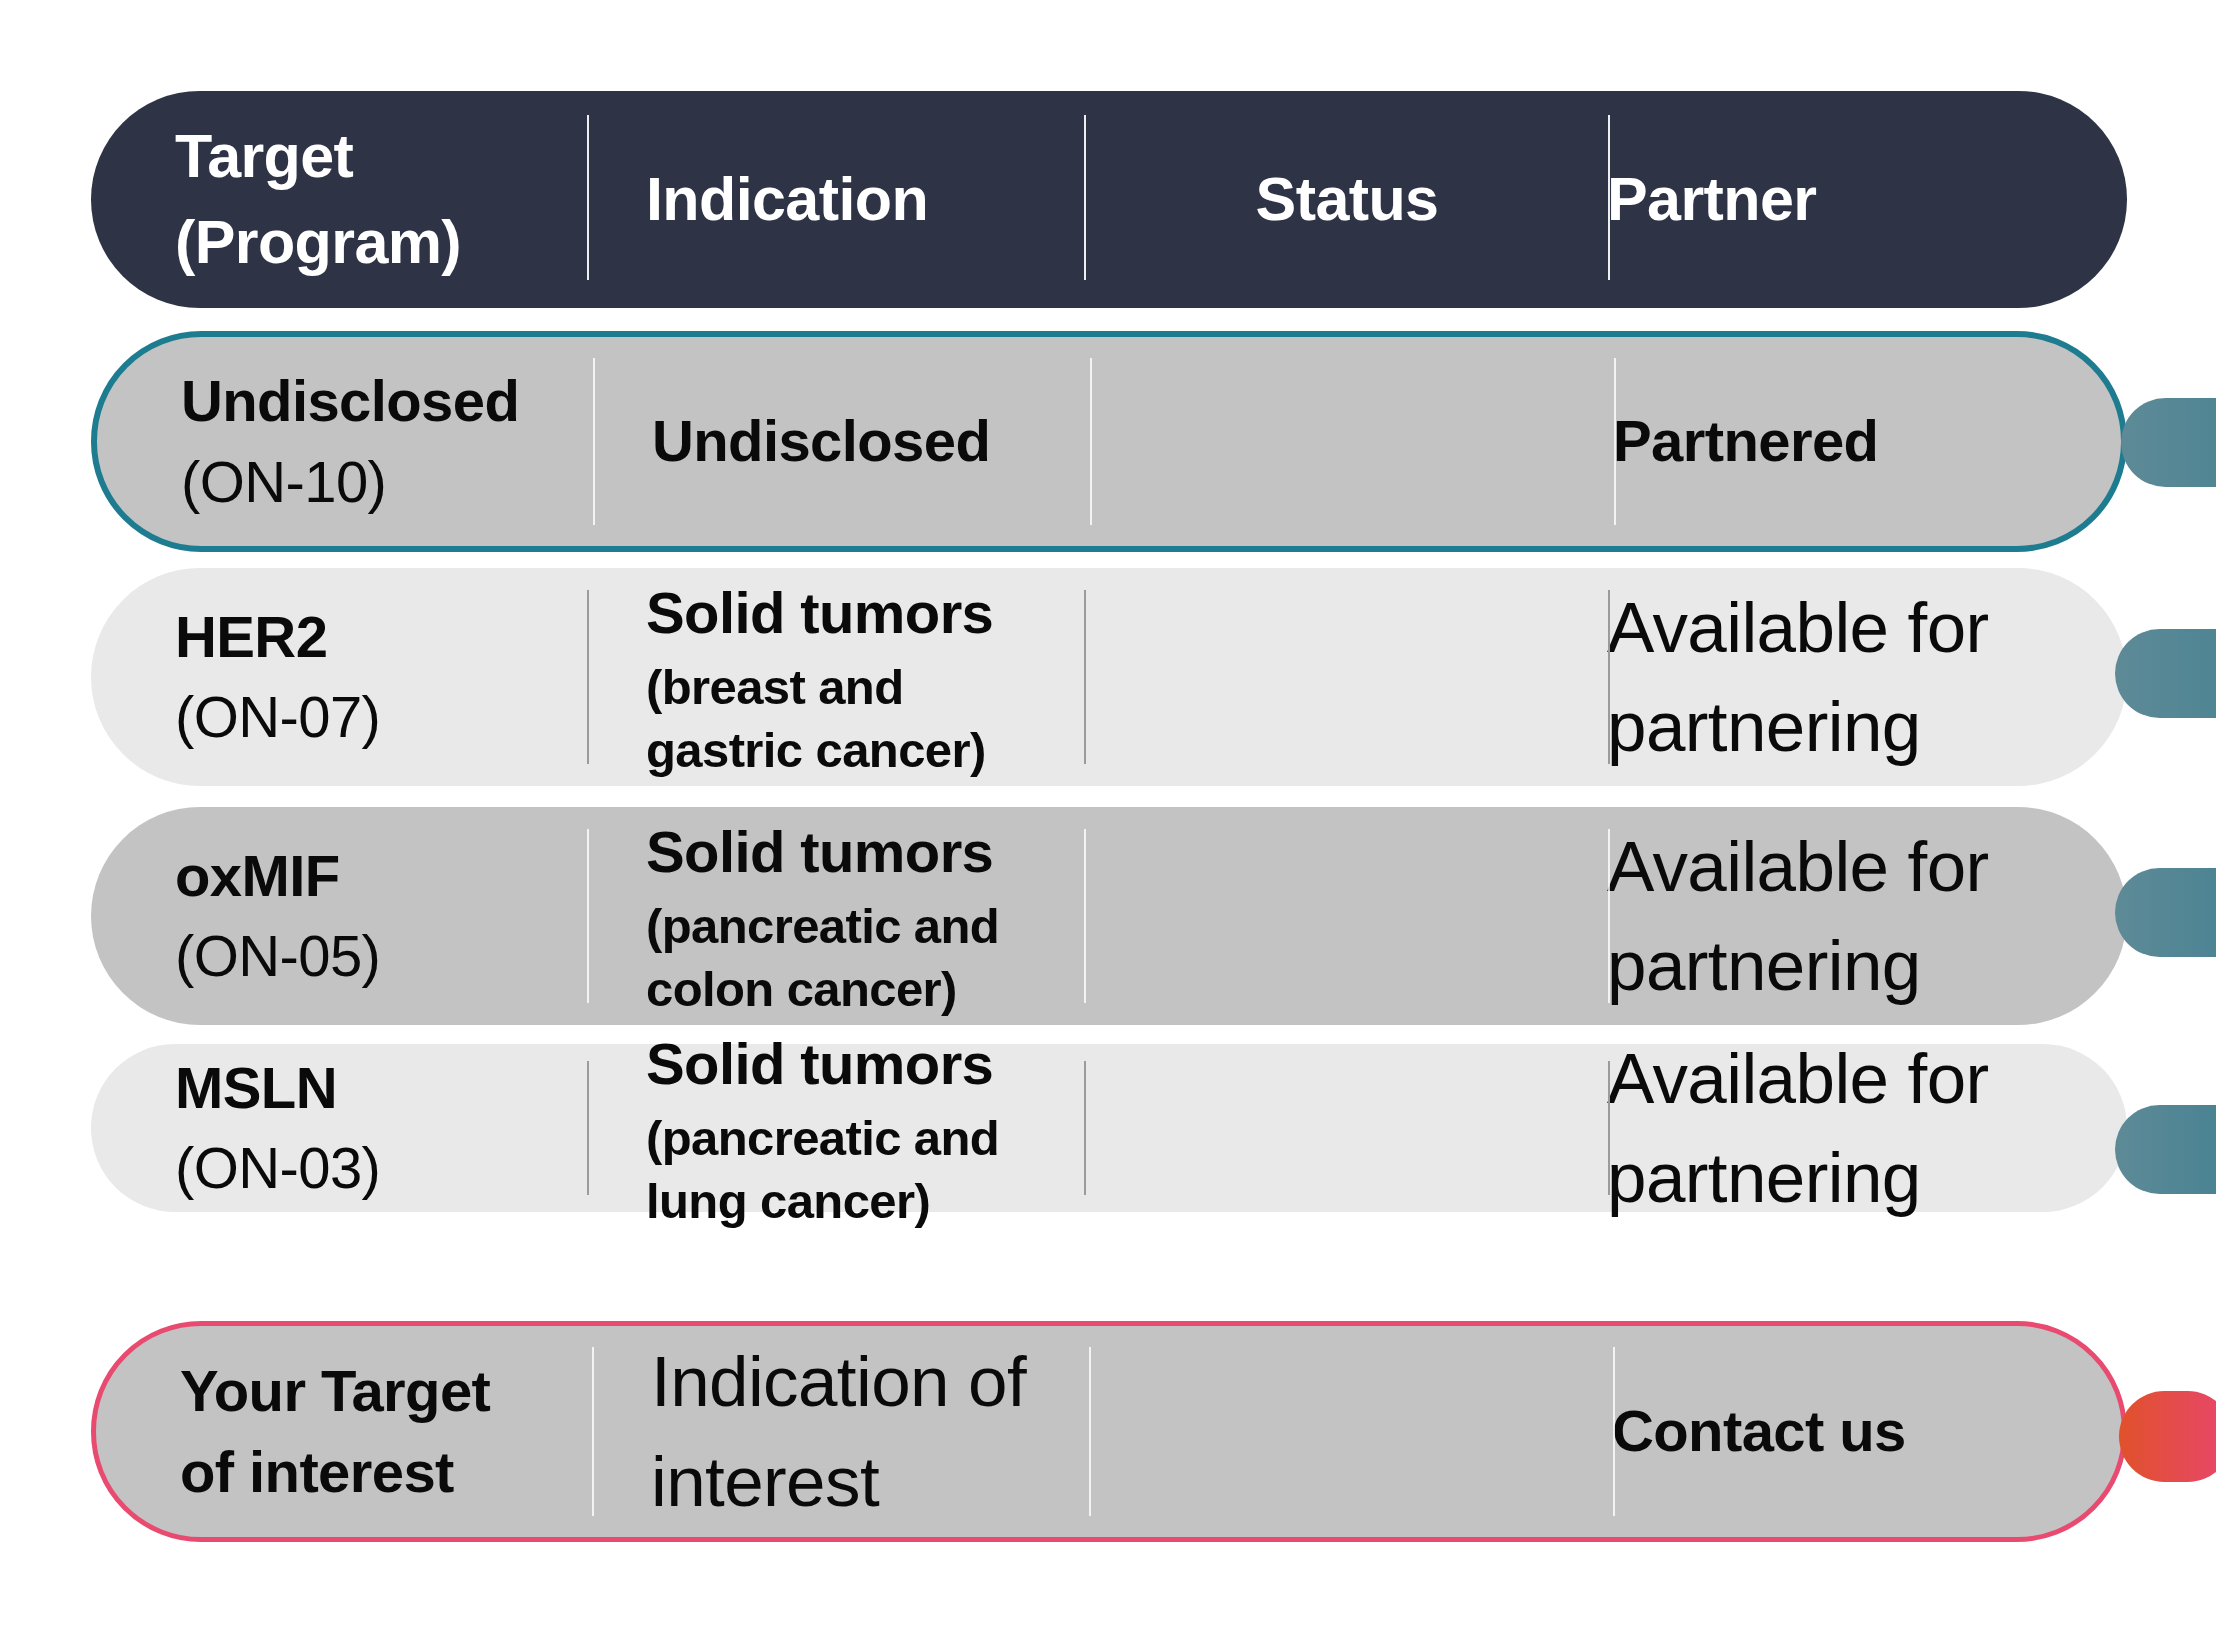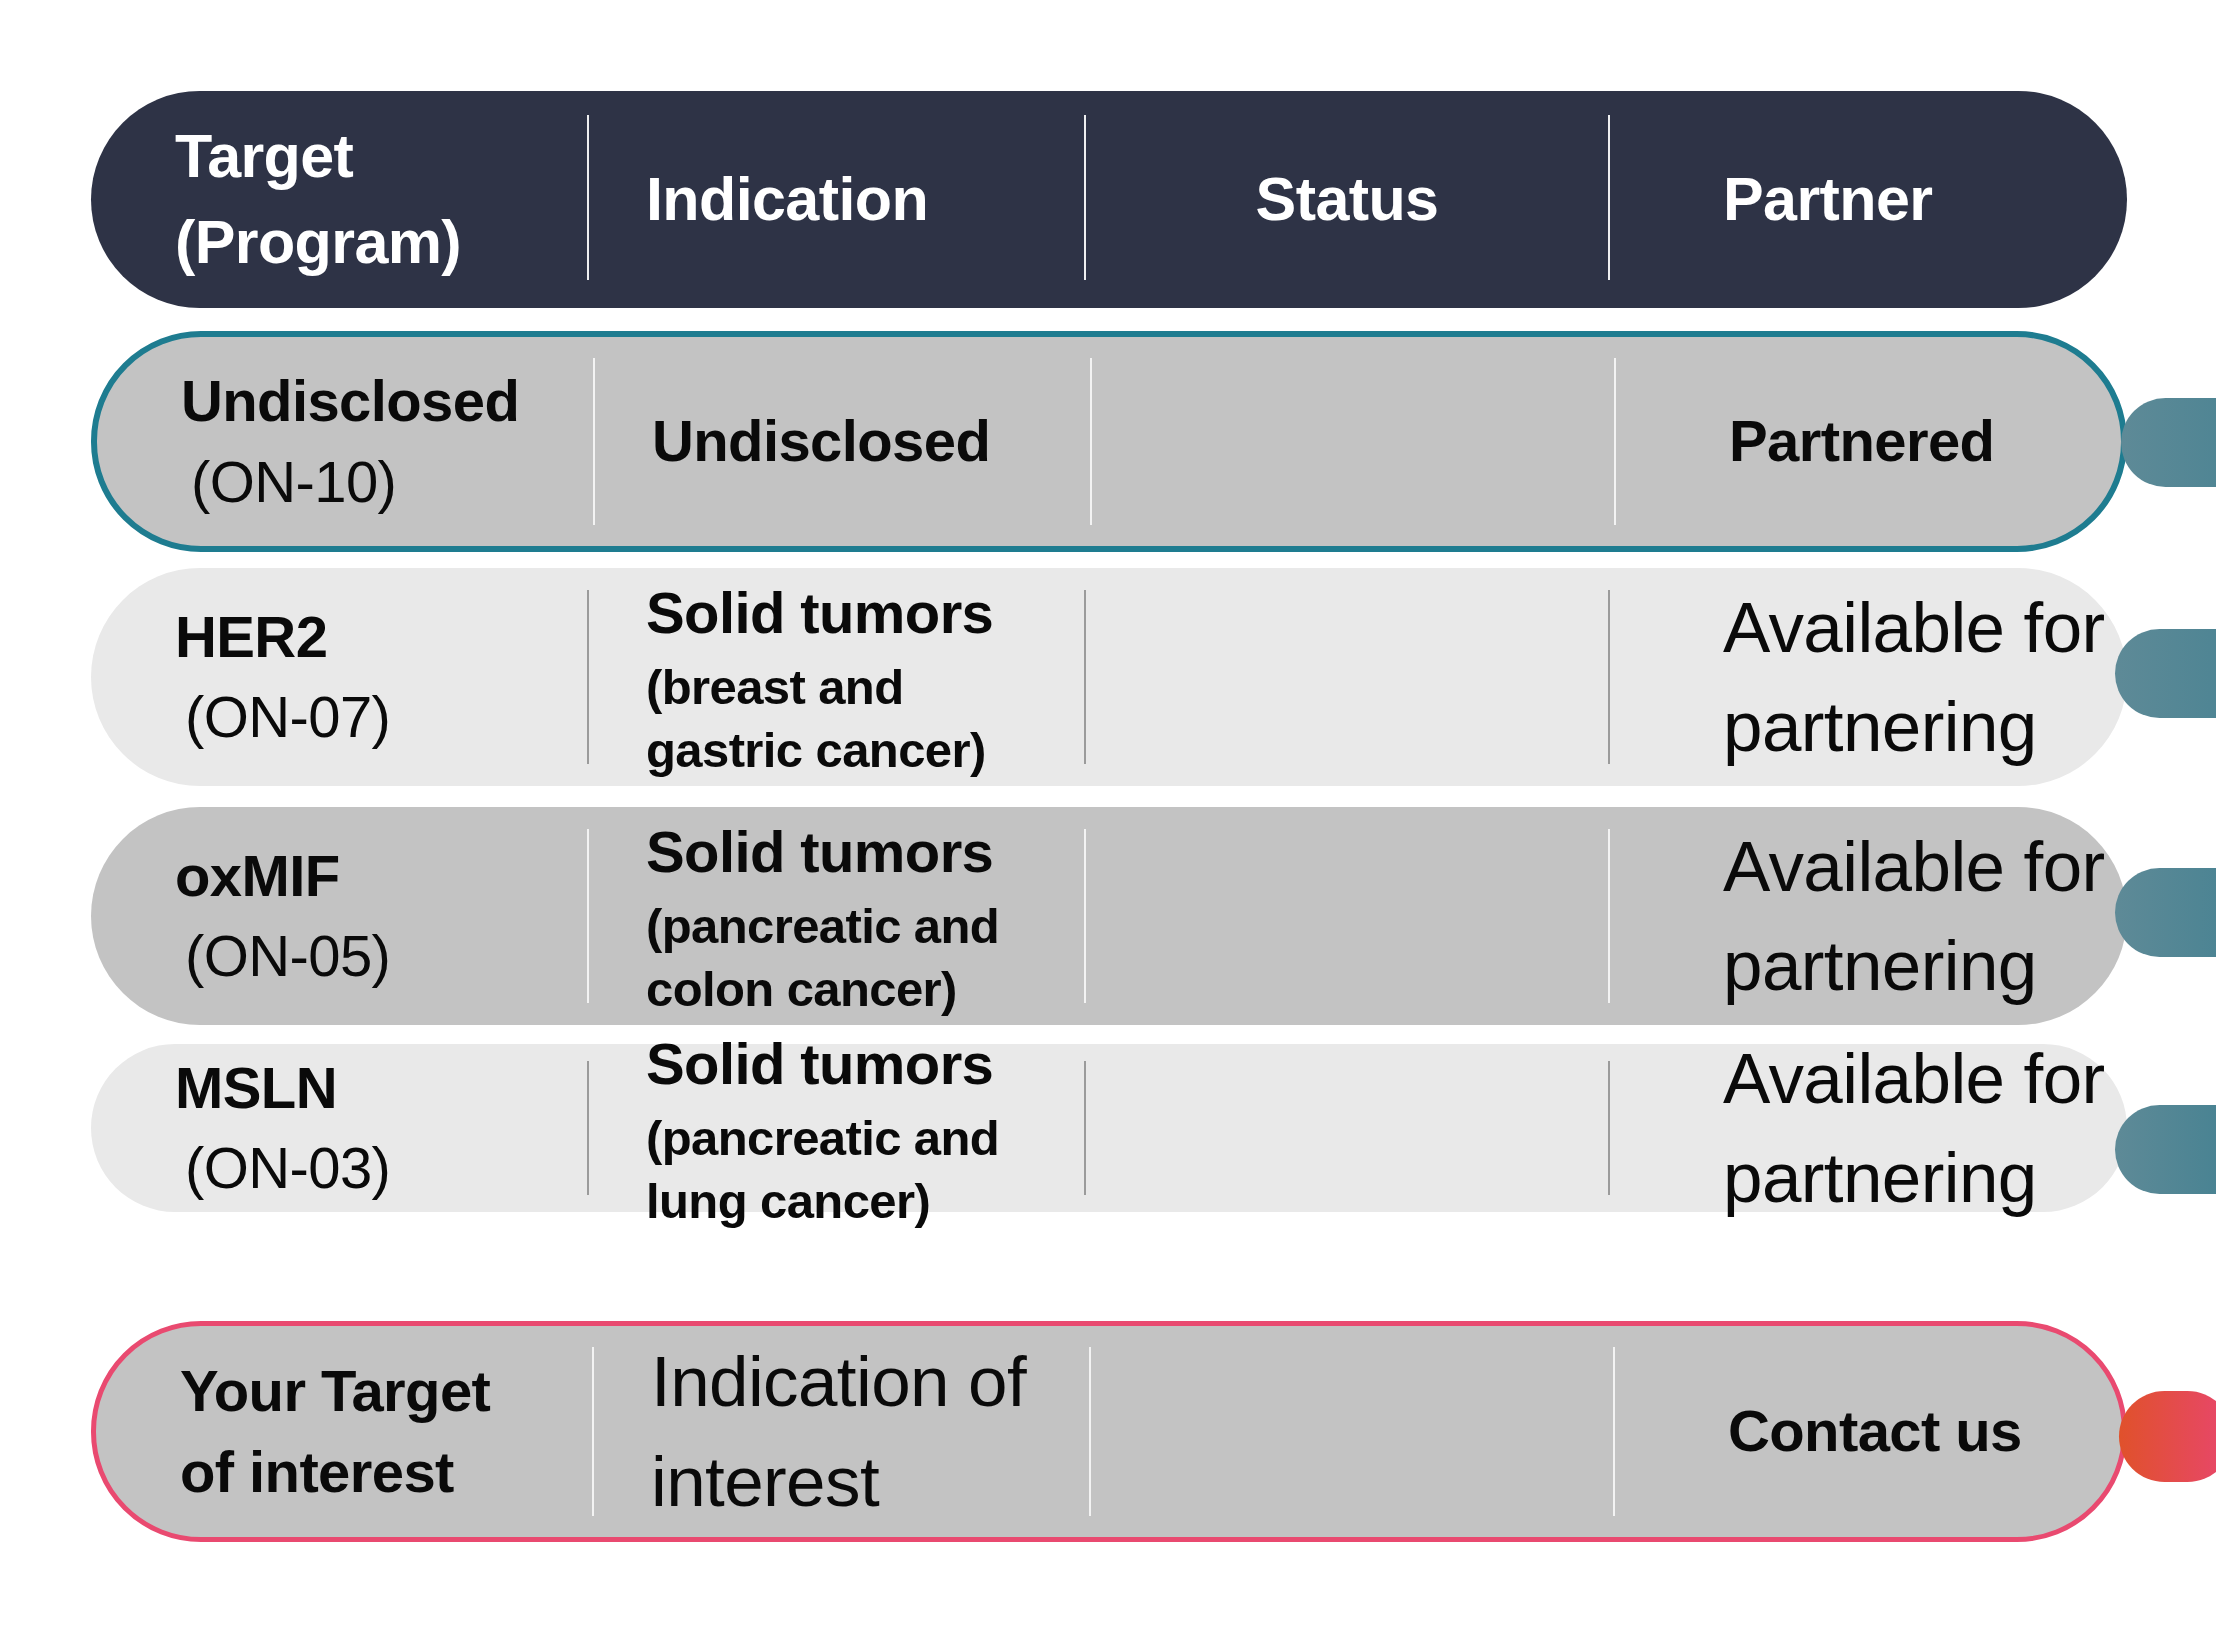--- a/index.html
+++ b/index.html
@@ -20,35 +20,35 @@
   .r1{top:331px;height:221px;border-radius:110px;border:6.1px solid var(--partnered-border,#1e7c90);}
   .r2{top:568px;height:218px;border-radius:109px;background:var(--row-light,#e9e9e9);}
   .r3{top:807px;height:218px;border-radius:109px;}
   .r4{top:1044px;height:168px;border-radius:109px;background:var(--row-light,#e9e9e9);}
   .r5{top:1321px;height:221px;border-radius:110px;border:5.5px solid var(--contact-border,#e94a70);}
 
   .cell{position:absolute;top:0;bottom:0;display:flex;flex-direction:column;justify-content:center;}
   .c1{left:0;width:497px;padding-left:84px;}
   .c2{left:497px;width:497px;padding-left:58px;}
   .c3{left:994px;width:524px;}
-  .c4{left:1552px;width:518px;padding-left:80px;}
+  .c4{left:1436px;width:518px;padding-left:80px;}
   .cell, .cell *{box-sizing:border-box;}
 
   .vdiv{position:absolute;width:2.4px;top:10%;bottom:10%;}
   .vd1{left:496px;}.vd2{left:993px;}.vd3{left:1517px;}
   .row-header .vdiv{background:rgba(255,255,255,.92);top:11%;bottom:13%;}
   .r1 .vdiv,.r3 .vdiv,.r5 .vdiv{background:rgba(255,255,255,.8);}
   .r2 .vdiv,.r4 .vdiv{background:#9b9b9b;}
 
   .h-label{
     color:#ffffff;font-size:61px;font-weight:bold;line-height:1.4;
     letter-spacing:-0.6px;max-width:354px;
   }
   .t-primary{font-size:58px;font-weight:bold;line-height:1.38;letter-spacing:-0.6px;max-width:378px;}
-  .t-secondary{font-size:58px;font-weight:400;line-height:1.38;letter-spacing:-0.6px;max-width:378px;margin-left:10px;}
+  .t-secondary{font-size:58px;font-weight:400;line-height:1.38;letter-spacing:-0.6px;max-width:378px;}
   .t-sub{font-size:49px;font-weight:700;line-height:1.28;letter-spacing:-0.6px;max-width:366px;margin-top:3px;}
   .t-reg{font-size:71px;font-weight:400;line-height:1.4;letter-spacing:-0.6px;max-width:390px;}
   .c1 .t-primary{max-width:354px;}
   .c4 .t-primary{max-width:402px;}
 
   .poc-badge{
     position:absolute;left:1030px;top:61px;height:89px;border-radius:45px;
     background:linear-gradient(90deg,var(--poc-gradient-start,#5e8a97),var(--poc-gradient-end,#1d7489));
   }
   .bw1{width:442px;}.bw2{width:434px;}.bw3{width:376px;}.bw4{width:323px;}

